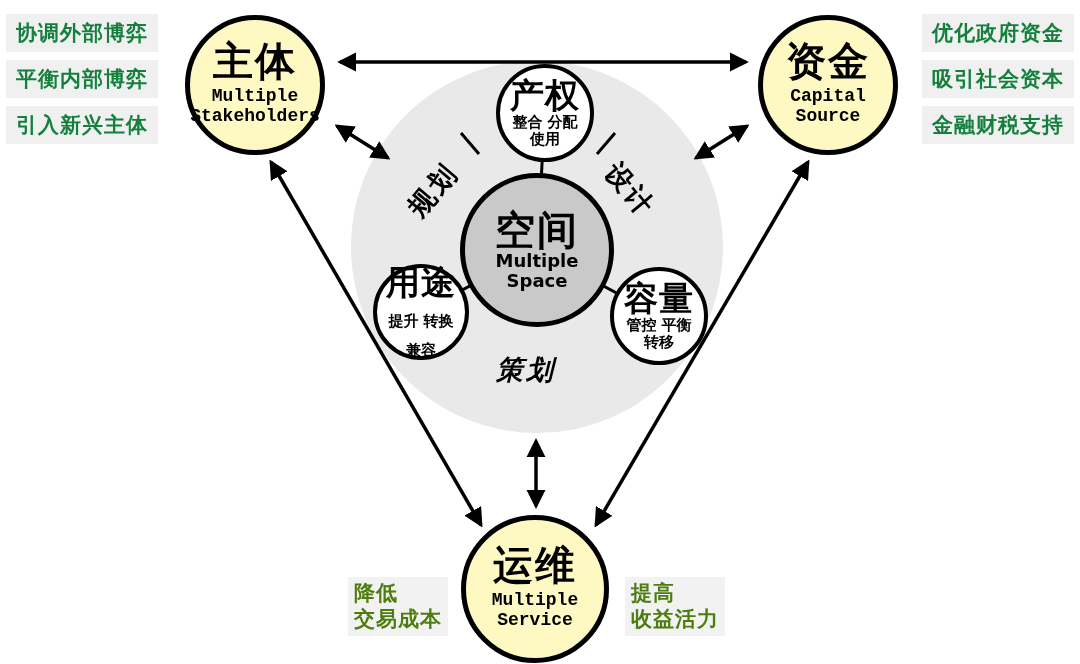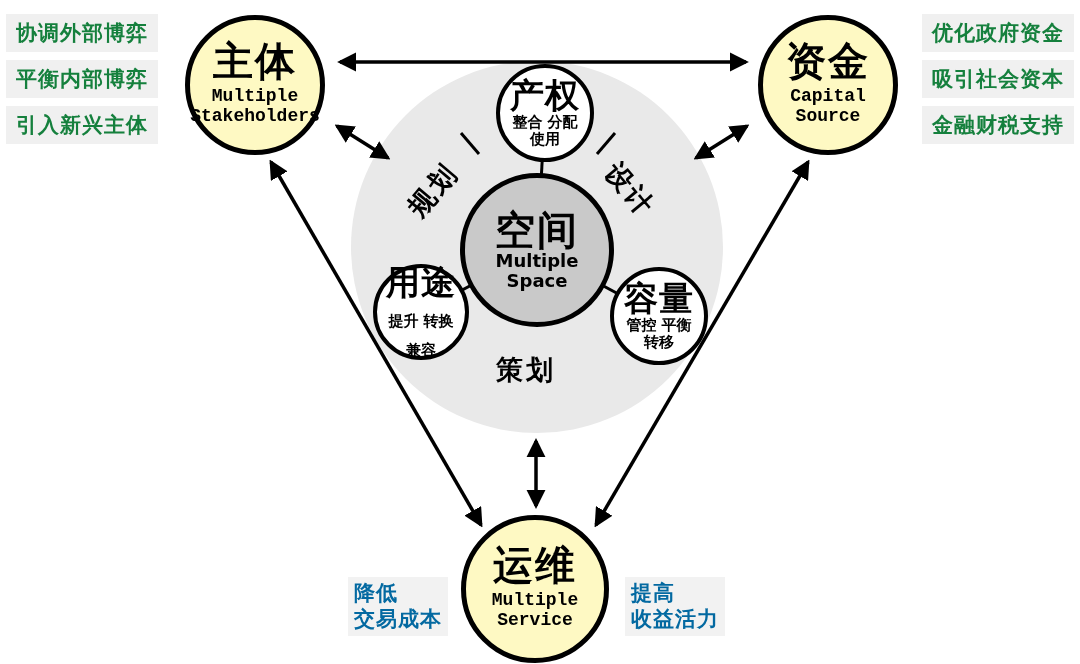--- a/index.html
+++ b/index.html
@@ -39,38 +39,38 @@
   .n-use          { left:373px; top:264px; width:96px;  height:96px;gap:12px; }
   .n-capacity     { left:610px; top:267px; width:98px;  height:98px; }
 
   
   .ring-label {
     position:absolute; font-size:27px; font-weight:bold; letter-spacing:3px;
     color:#000; white-space:nowrap;
   }
   .rl-plan   { left:403px; top:172px; transform:rotate(-50deg); }
   .rl-design { left:600px; top:172px; transform:rotate(50deg); }
-  .rl-prog   { left:496px; top:352px; }
+  .rl-prog   { left:496px; top:352px;font-style:italic; }
 
   
   .side-label {
     position:absolute; background:#f0f0f0; color:#15803d;
     font-size:21px; font-weight:bold; letter-spacing:1px;
     padding:5px 10px; white-space:nowrap;
   }
   .sl-l0 { left:6px; top:14px; }
   .sl-l1 { left:6px; top:60px; }
   .sl-l2 { left:6px; top:106px; }
   .sl-r0 { right:6px; top:14px; }
   .sl-r1 { right:6px; top:60px; }
   .sl-r2 { right:6px; top:106px; }
 
   
   .bottom-label {
-    position:absolute; background:#f2f2f2; color:#0369a1;
+    position:absolute; background:#f2f2f2; color:#4d7c0f;
     font-size:21px; font-weight:bold; line-height:1.25; letter-spacing:1px;
     padding:3px 6px; text-align:left;
   }
   .bl-left  { left:348px; top:577px; }
   .bl-right { left:625px; top:577px; }
 </style>
 </head>
 <body>
 
 <div class="canvas">

